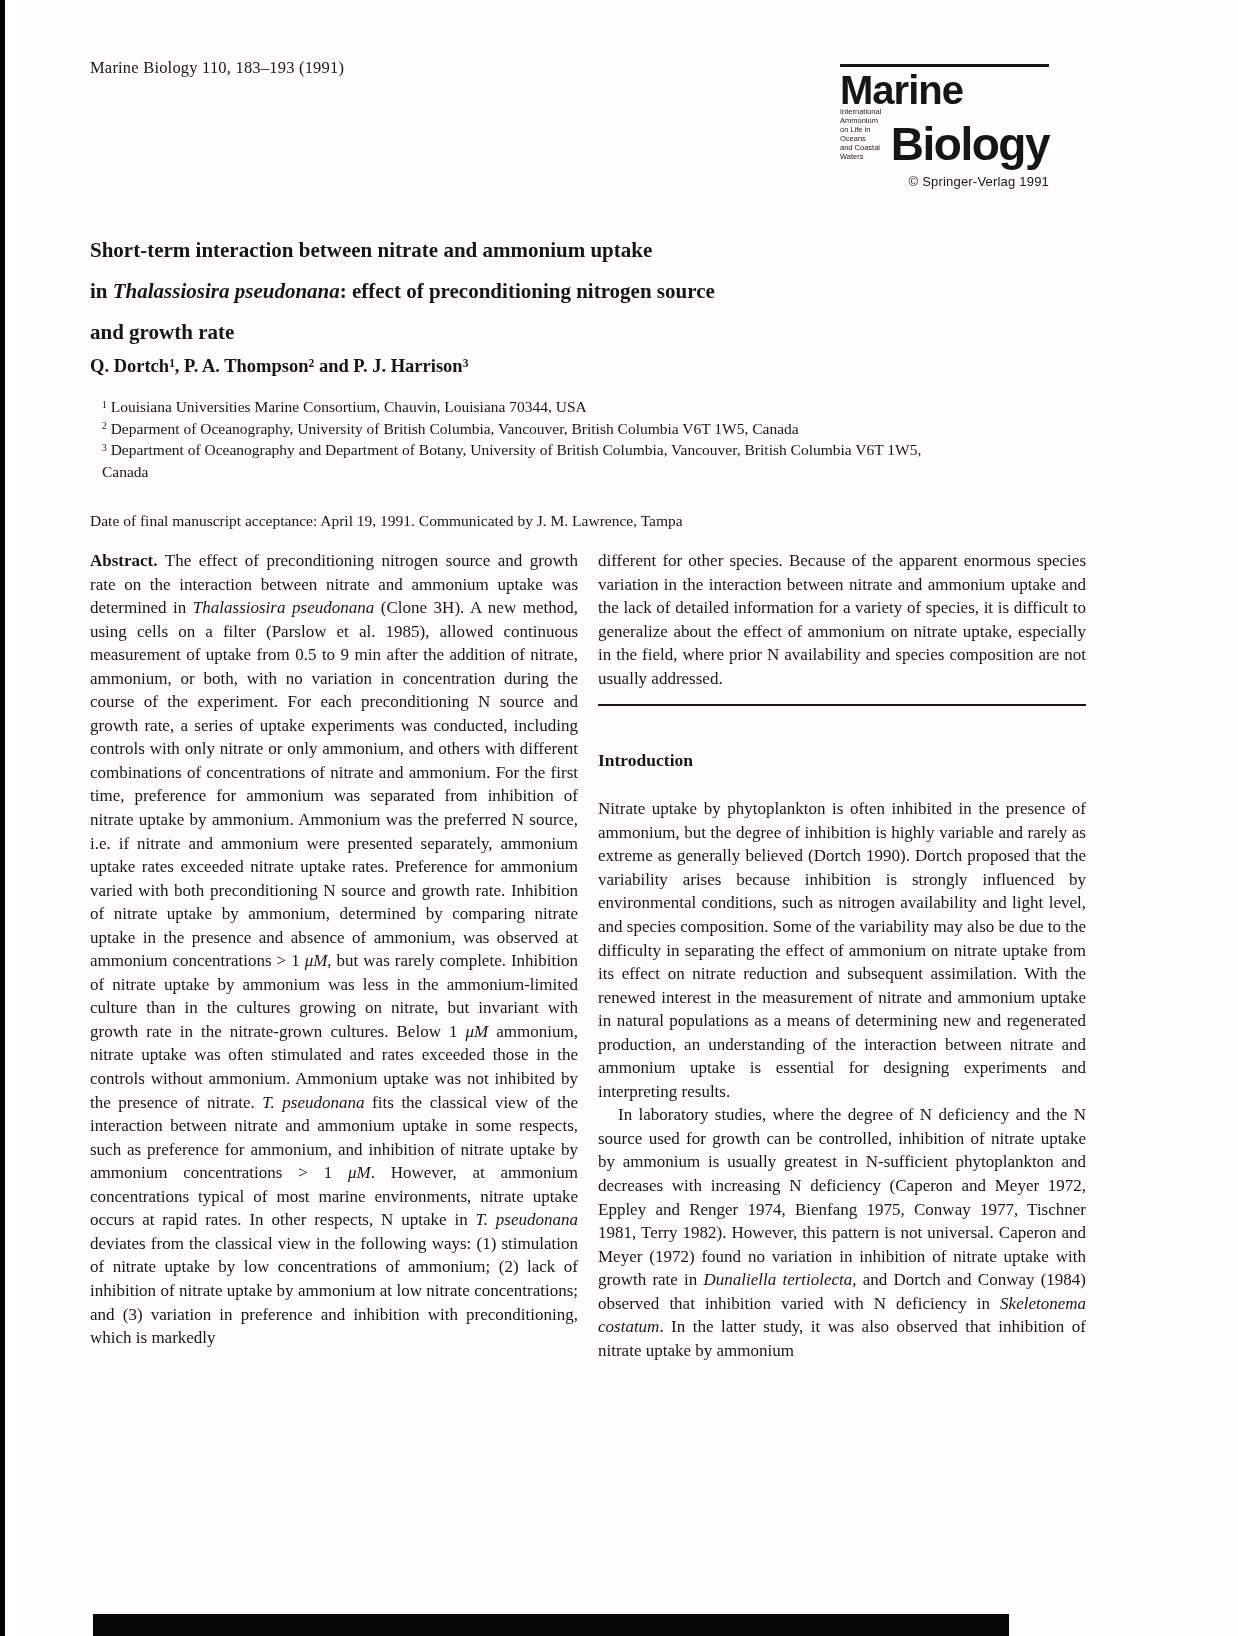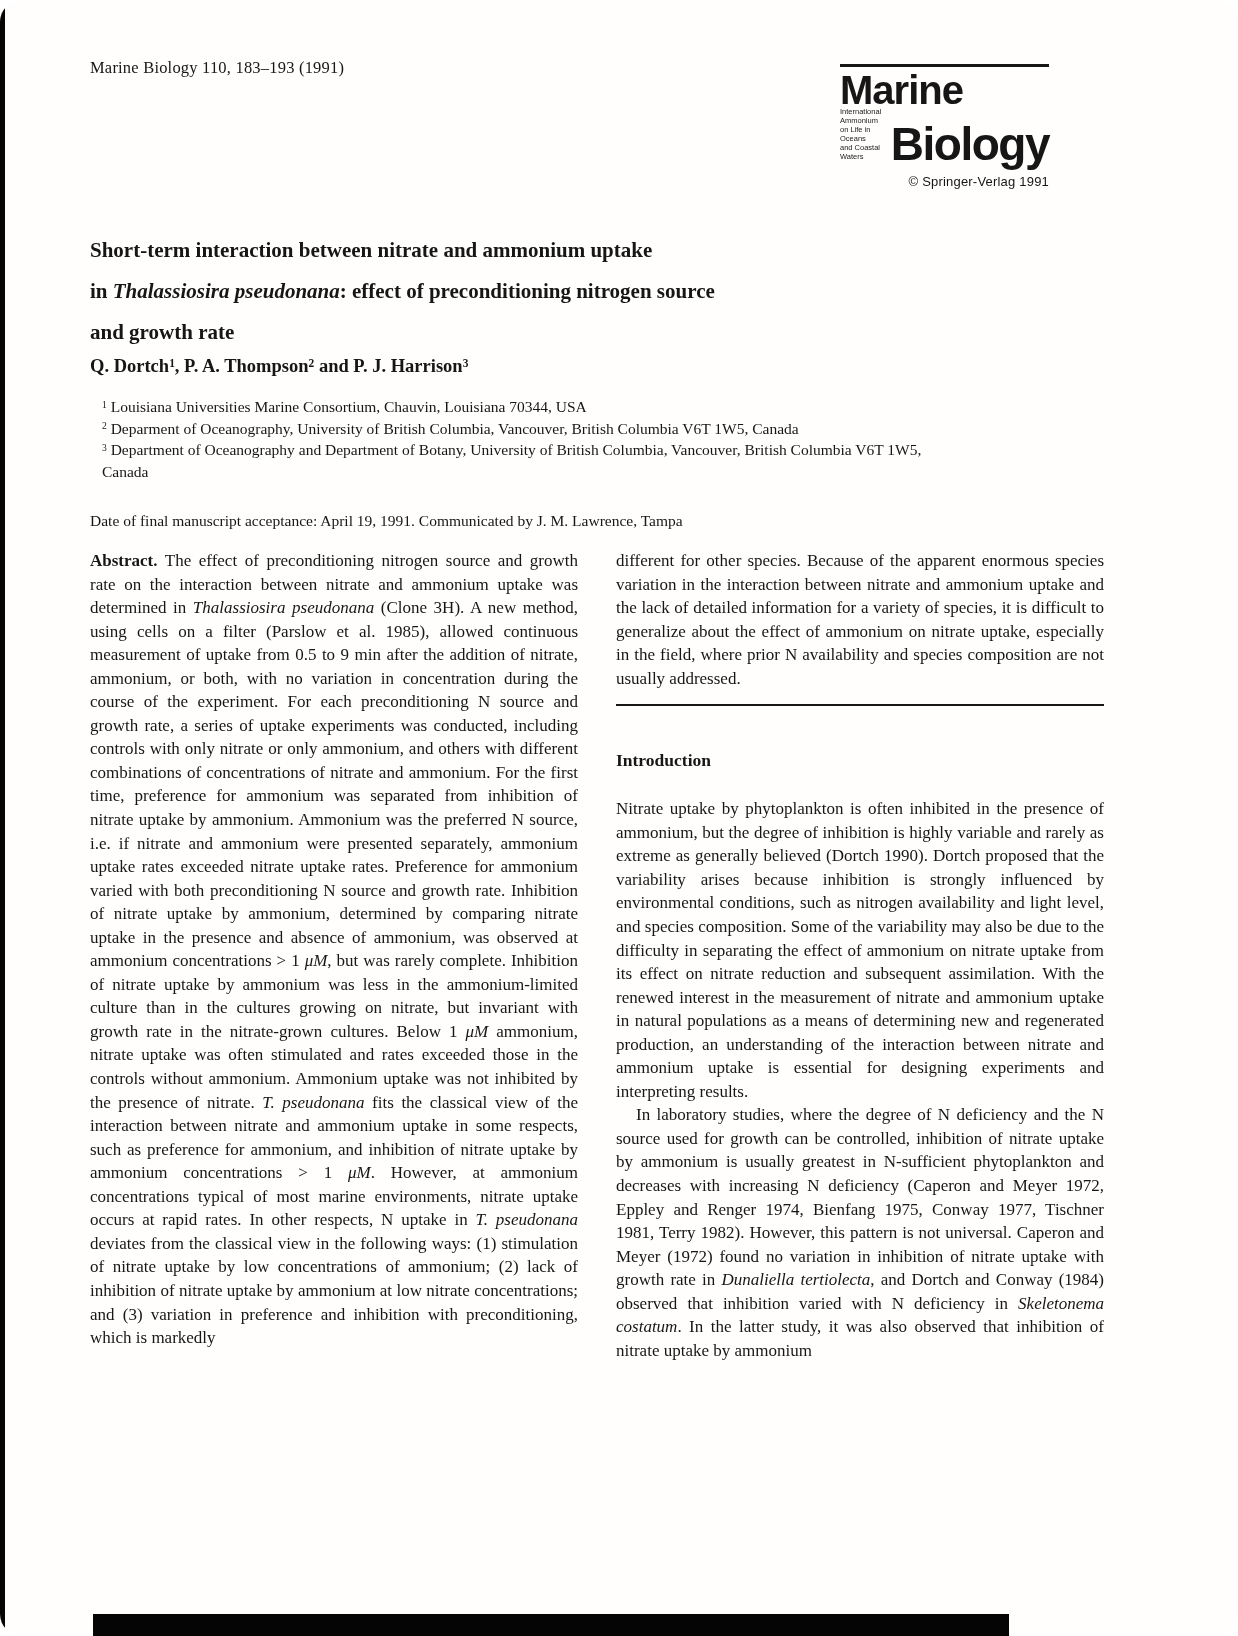--- a/index.html
+++ b/index.html
@@ -1,21 +1,20 @@
 <!DOCTYPE html>
 <html style="--paper: #fffefc; --ink: #161616;"><head>
 <meta charset="utf-8">
 <style>
   * { margin:0; padding:0; box-sizing:border-box; }
   html,body { background:#ffffff; }
   .page {
     position:relative; width:1238px; height:1636px; overflow:hidden;
     background:var(--paper,#fffefc); color:var(--ink,#161616);
     font-family:"Liberation Serif", serif;
-    border-radius:22px;
   }
   .i { font-style:italic; }
   .b { font-weight:700; }
   sup { font-size:62%; line-height:0; vertical-align:baseline; position:relative; top:-0.45em; }
 
   
   .scan-edge-left { position:absolute; left:0; top:0; width:5px; height:1636px; background:#050505; }
   .scan-bar-bottom { position:absolute; left:93px; bottom:0; width:916px; height:22px; background:#050505; }
 
   
@@ -32,21 +31,21 @@
   .title {
     position:absolute; left:90px; top:230px; width:1015px;
     font-size:21px; line-height:41px; font-weight:700;
   }
   .authors { position:absolute; left:90px; top:356px; font-size:18.5px; font-weight:700; }
   .affiliations { position:absolute; left:102px; top:396px; width:1014px; font-size:15.5px; line-height:21.5px; }
   .affiliations .row { text-align:justify; }
   .date-line { position:absolute; left:90px; top:512px; font-size:15.5px; }
 
   
-  .columns { position:absolute; left:90px; top:549px; width:1014px; display:flex; gap:38px; }
+  .columns { position:absolute; left:90px; top:549px; width:1014px; display:flex; gap:20px; }
   .col { width:488px; }
   .body-text { font-size:17px; line-height:23.55px; text-align:justify; }
   .indent { text-indent:20px; }
   .section-rule { height:2px; background:var(--ink,#161616); margin-top:14px; margin-bottom:44px; }
   .section-heading { font-size:17.5px; font-weight:700; margin-bottom:26px;margin-top:8px; }
 </style>
 </head>
 <body>
 
 <div class="page">

